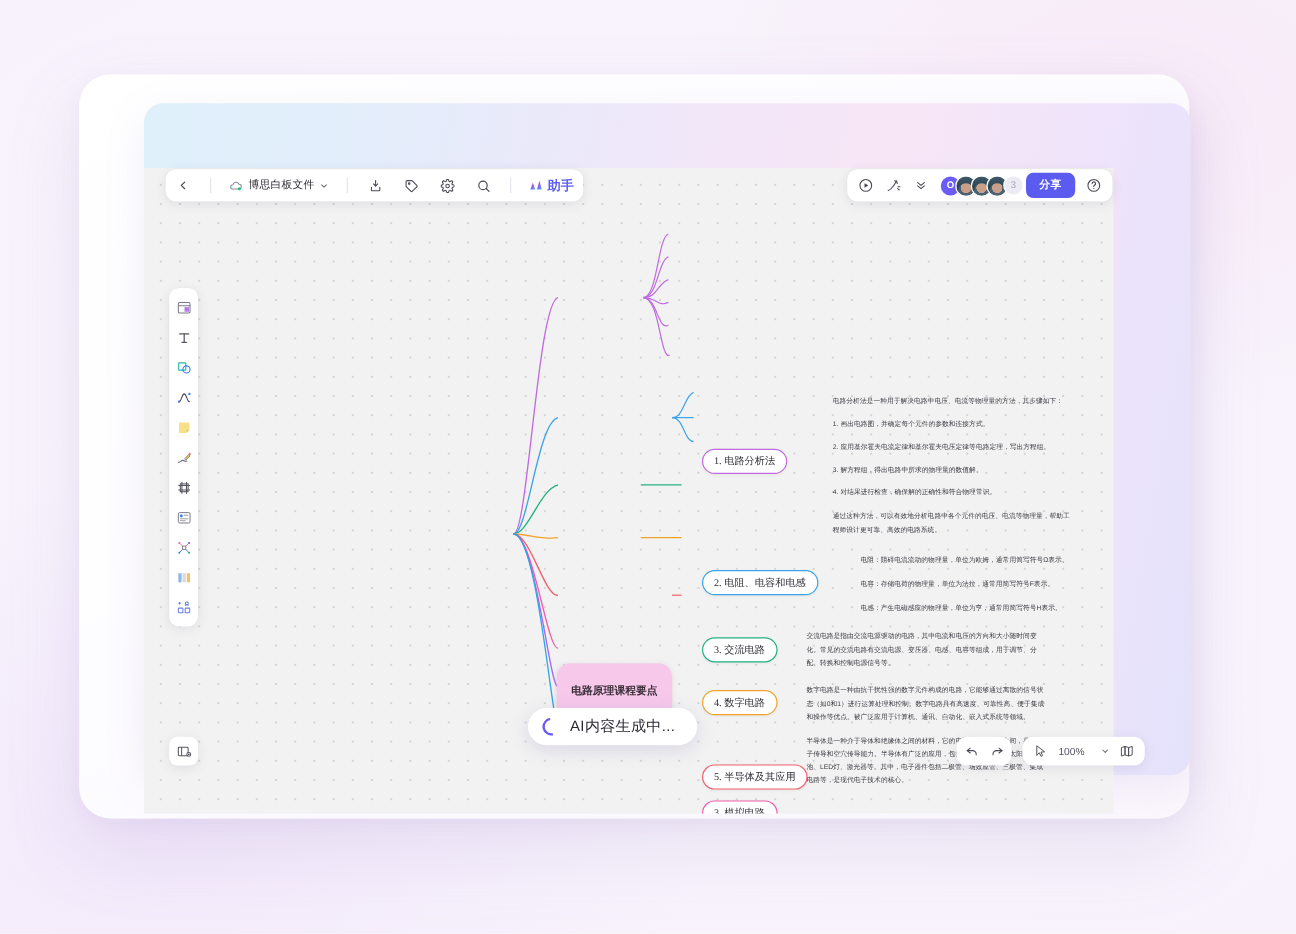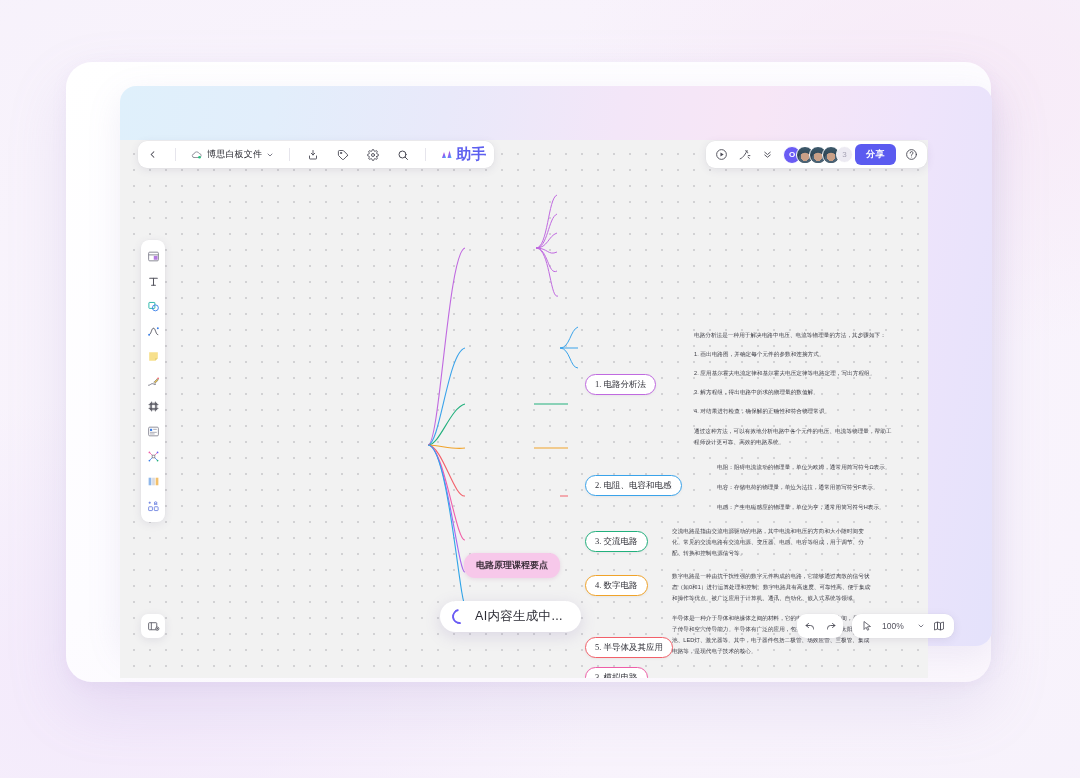--- a/index.html
+++ b/index.html
@@ -59,21 +59,21 @@
   }
   .tb-sep { width: 1px; height: 13px; background: #e6e5ec; margin: 0 3px; }
 
   #doc-chip { display: flex; align-items: center; gap: 4px; padding: 0 3px; cursor: pointer; }
   #doc-title { font-size: 9px; color: #2b2b33; letter-spacing: .2px; white-space: nowrap; }
 
   #assistant-btn {
     display: flex; align-items: center; gap: 3px; padding: 0 4px 0 3px;
     cursor: pointer; border-radius: 5px;
   }
-  #assistant-label { font-size: 15px; color: #5d5fef; font-weight: bold; }
+  #assistant-label { font-size: 11px; color: #5d5fef; font-weight: bold; }
 
   
   #avatars { display: flex; align-items: center; padding-left: 3px; }
   .avatar {
     width: 18px; height: 18px; border-radius: 50%; border: 1.5px solid #fff;
     margin-left: -5px; display: flex; align-items: center; justify-content: center;
     font-size: 8px; color: #fff; overflow: hidden; position: relative;
   }
   .avatar:first-child { margin-left: 0; }
   .avatar.ava-initial { background: #6a5cf4; font-weight: bold; }
@@ -123,35 +123,35 @@
 
   .node {
     position: absolute; border-radius: 11px; background: #fff;
     font-size: 8.5px; line-height: 1; white-space: nowrap;
     padding: 5px 9px; border: 1px solid #ccc; color: #303038;
     box-shadow: 0 1px 3px rgba(0,0,0,.05); cursor: pointer; font-family: Liberation Serif, serif;
   }
   #root-node {
     position: absolute; left: 344px; top: 413px;
     background: #f7c8ea; color: #3b2f3a; border: none;
-    font-size: 9px; font-weight: bold; padding: 6px 12px; border-radius: 11px;
+    font-size: 9px; font-weight: bold; padding: 16px 12px; border-radius: 11px;
     box-shadow: 0 1px 4px rgba(160,80,140,.16); cursor: pointer; white-space: nowrap;
   }
 
   .leaf-text {
     position: absolute; font-size: 5.6px; line-height: 1.95; color: #3a3a42;
     letter-spacing: .05px; cursor: default;
   }
 
   
   #ai-toast {
     position: absolute; left: 320px; top: 450px;
     background: #fff; border-radius: 19px; padding: 7px 18px 7px 12px;
     display: flex; align-items: center; gap: 8px;
-    box-shadow: 0 4px 16px rgba(110,90,160,.18); z-index: 20; margin-top: 11px;
+    box-shadow: 0 4px 16px rgba(110,90,160,.18); z-index: 20;
   }
   #ai-spinner {
     width: 15px; height: 15px; border-radius: 50%;
     border: 2.2px solid #6a5cf4; border-right-color: transparent; border-top-color: transparent;
     transform: rotate(35deg);
   }
   #ai-toast-label { font-size: 12.5px; color: #2a2a33; letter-spacing: .3px; }
 
   .ico { display: block; }
 </style>

